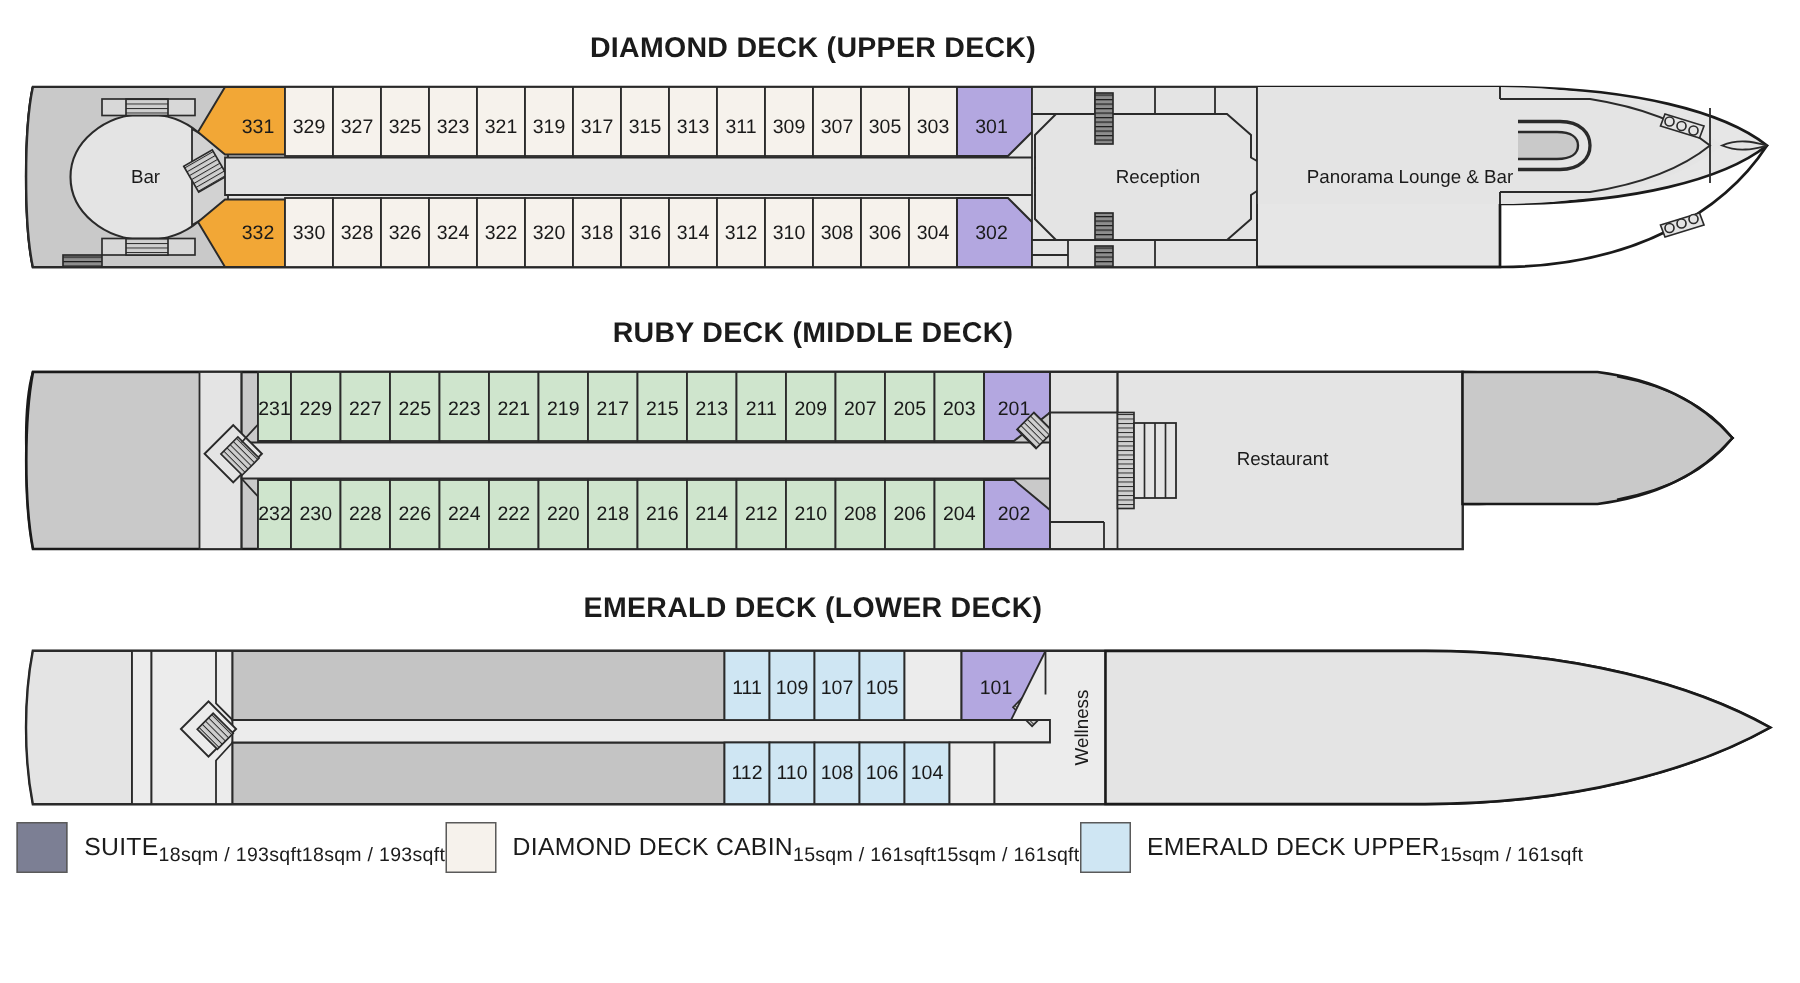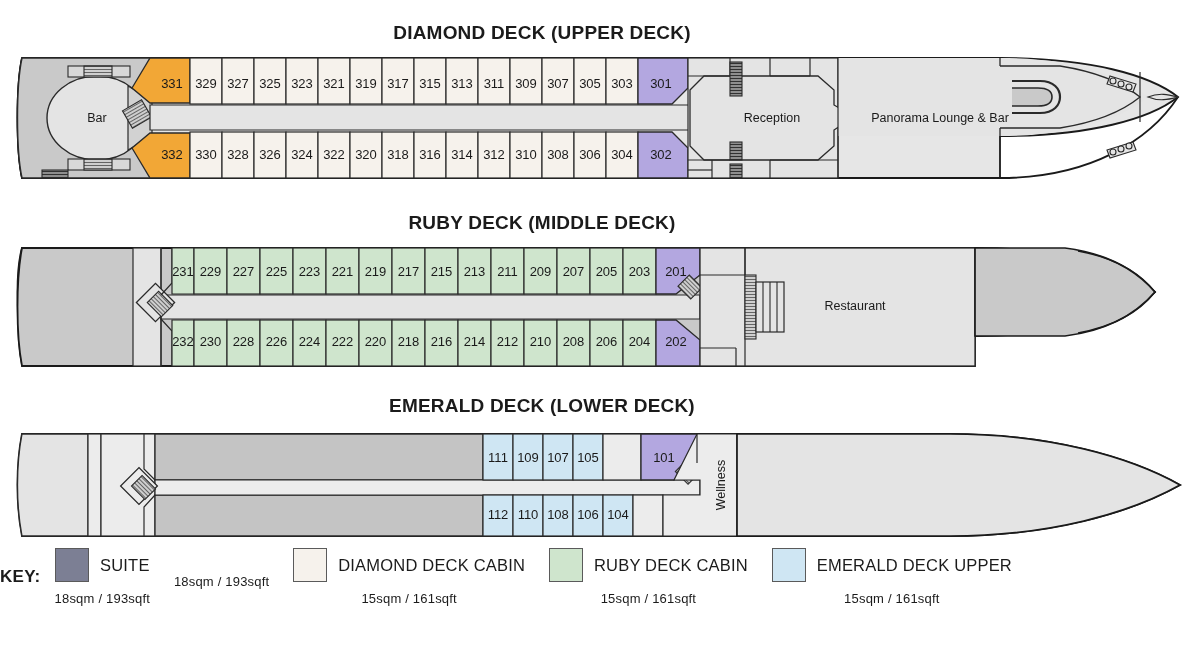--- a/index.html
+++ b/index.html
@@ -28,21 +28,21 @@
   .legend{
     position:absolute;left:0;top:548px;width:1012px;
   }
   .legend-row{
     display:flex;align-items:center;justify-content:center;gap:0px;
   }
   .key-label{
     font-size:17px;font-weight:bold;color:#1b1b1b;letter-spacing:.3px;
     margin-right:14px;
   }
-  .legend-item{display:flex;flex-direction:column;align-items:center;}
+  .legend-item{display:flex;flex-direction:row;align-items:center;}
   .legend-top{display:flex;align-items:center;}
   .swatch{
     width:34px;height:34px;border:1px solid #5a5a5a;box-sizing:border-box;
     margin-right:11px;
   }
   .legend-name{
     font-size:16.5px;color:#1b1b1b;white-space:nowrap;letter-spacing:.2px;
   }
   .legend-sub{
     font-size:13px;color:#1b1b1b;margin-top:9px;white-space:nowrap;
@@ -589,24 +589,20 @@
     <div class="legend-item">
       <div class="legend-top">
         <span class="swatch" style="background:#f6f2ec;"></span>
         <span class="legend-name">DIAMOND DECK CABIN</span>
       </div>
       <span class="legend-sub">15sqm / 161sqft</span>
     </div>
     <span class="li-gap"></span>
 
     <div class="legend-item">
-      <div class="legend-top">
-        <span class="swatch" style="background:#cfe5cd;"></span>
-        <span class="legend-name">RUBY DECK CABIN</span>
-      </div>
       <span class="legend-sub">15sqm / 161sqft</span>
     </div>
     <span class="li-gap"></span>
 
     <div class="legend-item">
       <div class="legend-top">
         <span class="swatch" style="background:#cfe6f3;"></span>
         <span class="legend-name">EMERALD DECK UPPER</span>
       </div>
       <span class="legend-sub">15sqm / 161sqft</span>

